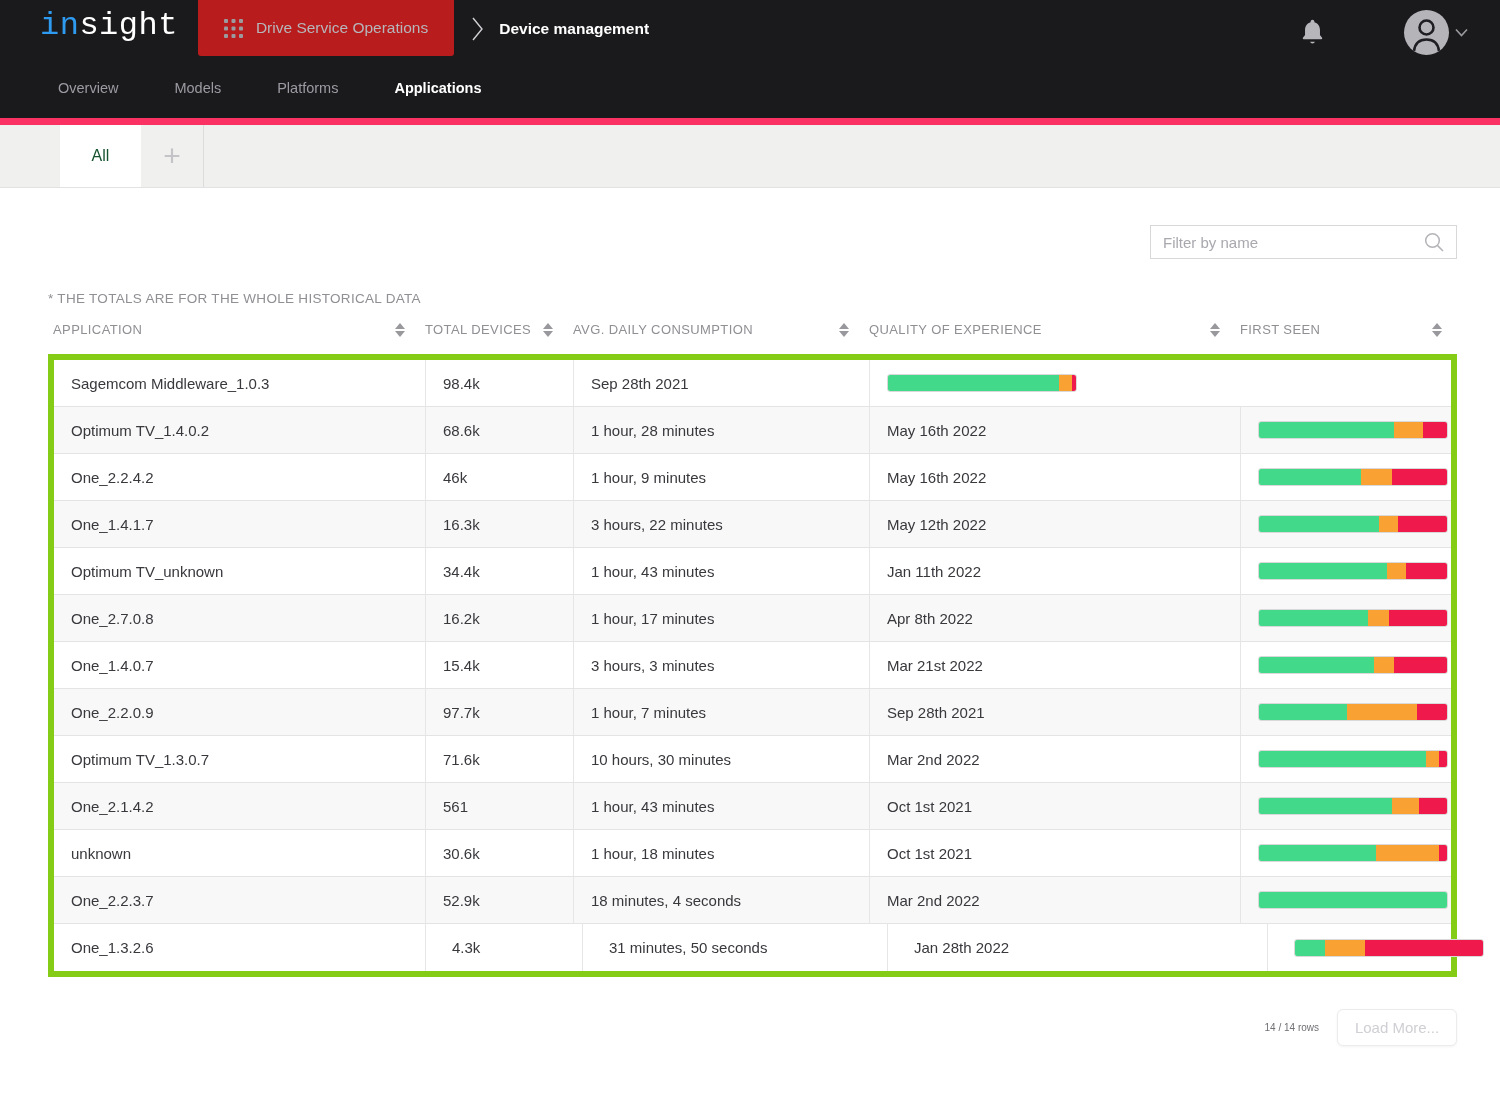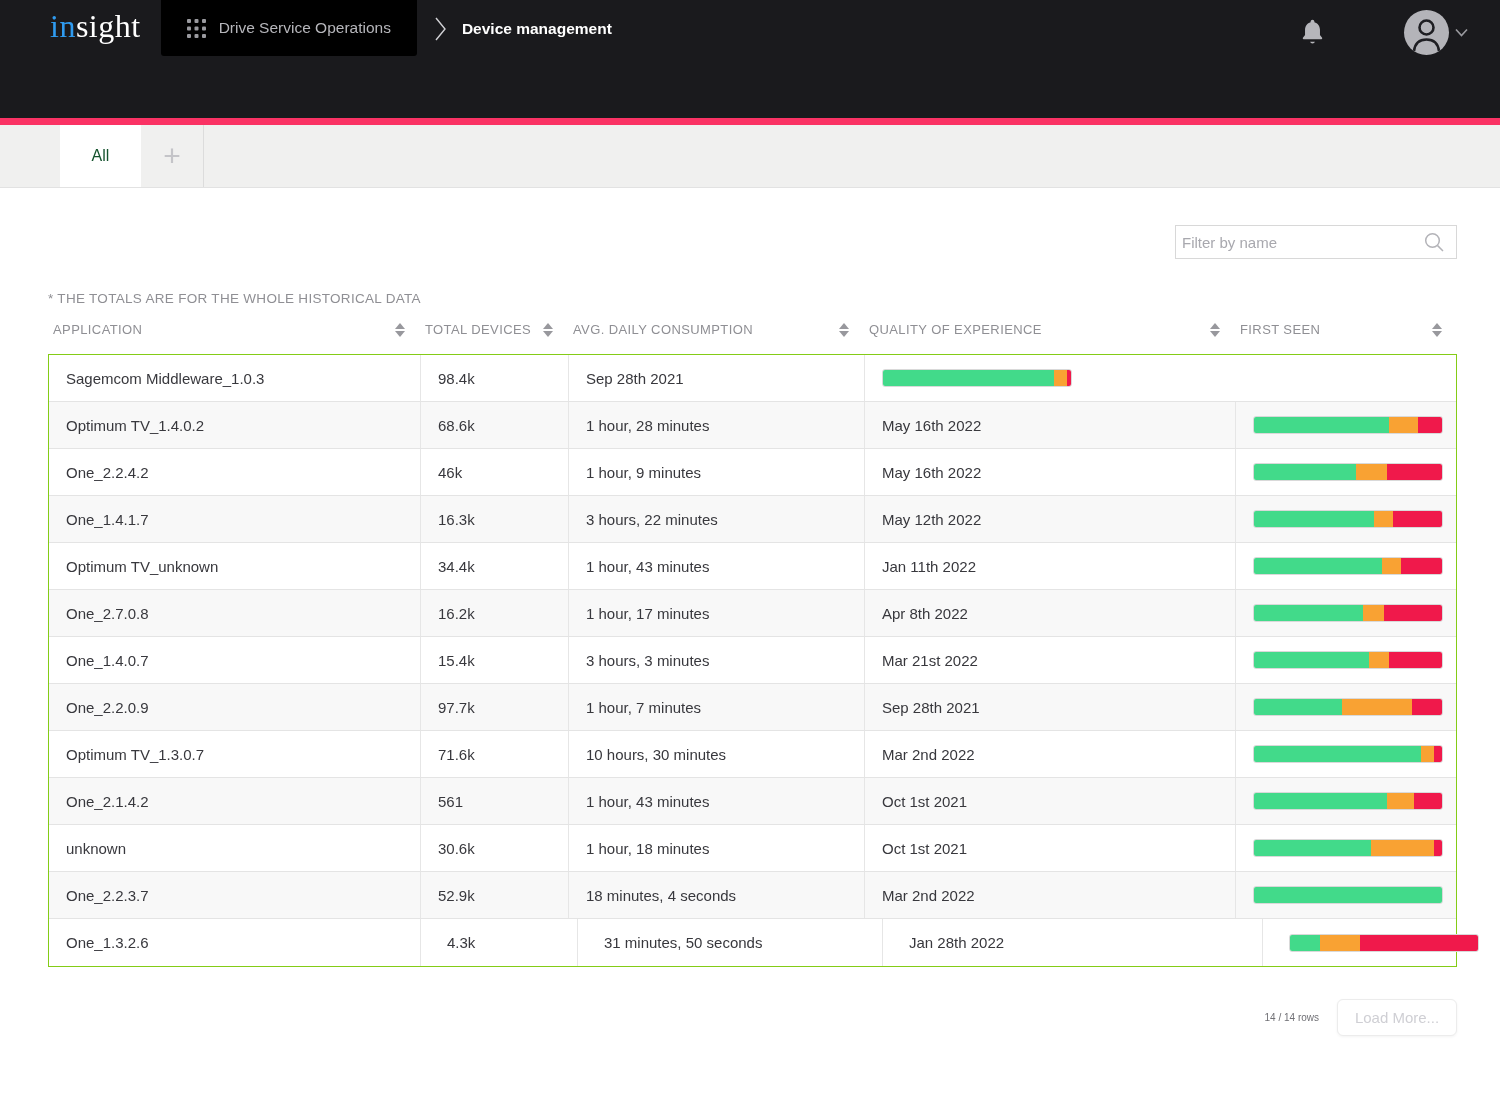--- a/index.html
+++ b/index.html
@@ -7,25 +7,25 @@
   body {
     font-family: "Liberation Sans", sans-serif;
     background:#ffffff;
     color:#38383d;
     overflow:hidden;
   }
 
   
   .app-header { background:#1a1a1d; height:118px; }
   .header-top { height:58px; display:flex; align-items:flex-start; }
-  .logo { margin-left:50px; margin-top:8px; font-family:Liberation Serif, serif; font-size:32px; line-height:36px; letter-spacing:0.5px; cursor:pointer;text-align:center; }
+  .logo { margin-left:40px; margin-top:8px; font-family:Liberation Mono, monospace; font-size:32px; line-height:36px; letter-spacing:0.5px; cursor:pointer;text-align:center; }
   .logo .in { color:#2f9bf0; }
   .logo .sight { color:#ffffff; }
   .app-switcher {
-    margin-left:20px; height:56px; background:#000000; border:none;
+    margin-left:20px; height:56px; background:#b91c1c; border:none;
     display:flex; align-items:center; gap:13px; padding:0 26px;
     color:#b6b6bb; font-size:15.5px; font-family:inherit; cursor:pointer;
     border-radius:0 0 3px 3px;
   }
   .crumb-sep { margin-left:17px; align-self:center; display:flex; }
   .crumb-title { margin-left:15px; align-self:center; color:#ffffff; font-weight:bold; font-size:15.5px; }
   .header-spacer { flex:1; }
   .bell-btn { align-self:center; margin-right:78px; background:none; border:none; cursor:pointer; display:flex; margin-top:6px;}
   .avatar-group { align-self:center; margin-right:32px; margin-top:6px; display:flex; align-items:center; gap:6px; cursor:pointer; }
   .avatar { width:45px; height:45px; border-radius:50%; background:#b4b4b9; overflow:hidden; display:flex; }
@@ -38,35 +38,35 @@
 
   
   .tab-strip { height:63px; background:#f0f0ef; border-bottom:1px solid #e2e2e2; display:flex; }
   .tab-active { margin-left:60px; width:81px; height:62px; background:#ffffff; display:flex; align-items:center; justify-content:center; font-size:16px; color:#14532d; cursor:pointer; }
   .tab-add { width:63px; height:62px; border-right:1px solid #dcdcdc; display:flex; align-items:center; justify-content:center; background:none; border-top:none; border-left:none; border-bottom:none; cursor:pointer; }
   .plus-glyph { color:#c4c4c8; font-size:30px; font-weight:200; line-height:1; }
 
   
   .content { padding:0 43px 0 48px; }
   .filter-row { display:flex; justify-content:flex-end; margin-top:37px; }
-  .filter-box { width:282px; height:34px; border:1px solid #d8d8d8; background:#fff; display:flex; align-items:center; padding:0 11px 0 6px; }
+  .filter-box { width:307px; height:34px; border:1px solid #d8d8d8; background:#fff; display:flex; align-items:center; padding:0 11px 0 12px; }
   .filter-box input { flex:1; border:none; outline:none; font-size:15px; font-family:inherit; color:#38383d; background:transparent; }
   .filter-box input::placeholder { color:#a8a8ae; }
 
   .totals-note { margin-top:32px; font-size:13.5px; color:#8f8f94; letter-spacing:0.3px; }
 
   .grid-cols { display:grid; grid-template-columns:372px 148px 296px 371px 222px; }
   .thead { margin-top:8px; }
   .th { display:flex; align-items:center; justify-content:space-between; padding:8px 15px 8px 5px; font-size:13px; color:#8f8f94; letter-spacing:0.4px; cursor:pointer; background:none; border:none; font-family:inherit; }
   .sort { display:inline-flex; flex-direction:column; align-items:center; gap:2px; margin-left:8px; }
   .sort i { display:block; width:0; height:0; border-left:5px solid transparent; border-right:5px solid transparent; }
   .sort .up { border-bottom:6px solid #98989d; }
   .sort .down { border-top:6px solid #98989d; }
 
-  .data-table { margin-top:9px; border:1px solid #84cc16; }
+  .data-table { margin-top:9px; border:6px solid #84cc16; }
   .t-row { height:47px; border-bottom:1px solid #e4e4e4; cursor:pointer; }
   .t-row:last-child { border-bottom:none;gap:9px; }
   .t-row:nth-child(even) { background:#f8f8f8; }
   .td { display:flex; align-items:center; padding-left:17px; font-size:15px; color:#38383d; border-right:1px solid #e6e6e6; overflow:hidden; }
   .td:last-child { border-right:none; }
   .qoe-bar { width:190px; height:18px; border:1px solid #d9d9d9; border-radius:3px; display:flex; overflow:hidden; background:#fff; }
   .qoe-bar span { height:100%; }
 
   .table-footer { margin-top:32px; display:flex; justify-content:flex-end; align-items:center; gap:18px; }
   .rows-count { font-size:10px; color:#707075; }
@@ -124,20 +124,26 @@
         </svg>
       </span>
       <span style="display:flex;">
         <svg width="13" height="9" viewBox="0 0 13 9">
             <polyline points="1,1.5 6.5,7.5 12,1.5" fill="none" stroke="#9a9a9f" stroke-width="1.6"></polyline>
           </svg>
       </span>
     </div>
   </div>
 
+  <nav class="header-nav">
+    <button class="nav-item">Overview</button>
+    <button class="nav-item">Models</button>
+    <button class="nav-item">Platforms</button>
+    <button class="nav-item active">Applications</button>
+  </nav>
 </header>
 
 <div class="accent-bar" style="background: rgb(250, 50, 100);"></div>
 
 <div class="tab-strip">
   <div class="tab-active">All</div>
   <button class="tab-add">
     <span class="plus-glyph">+</span>
   </button>
 </div>

